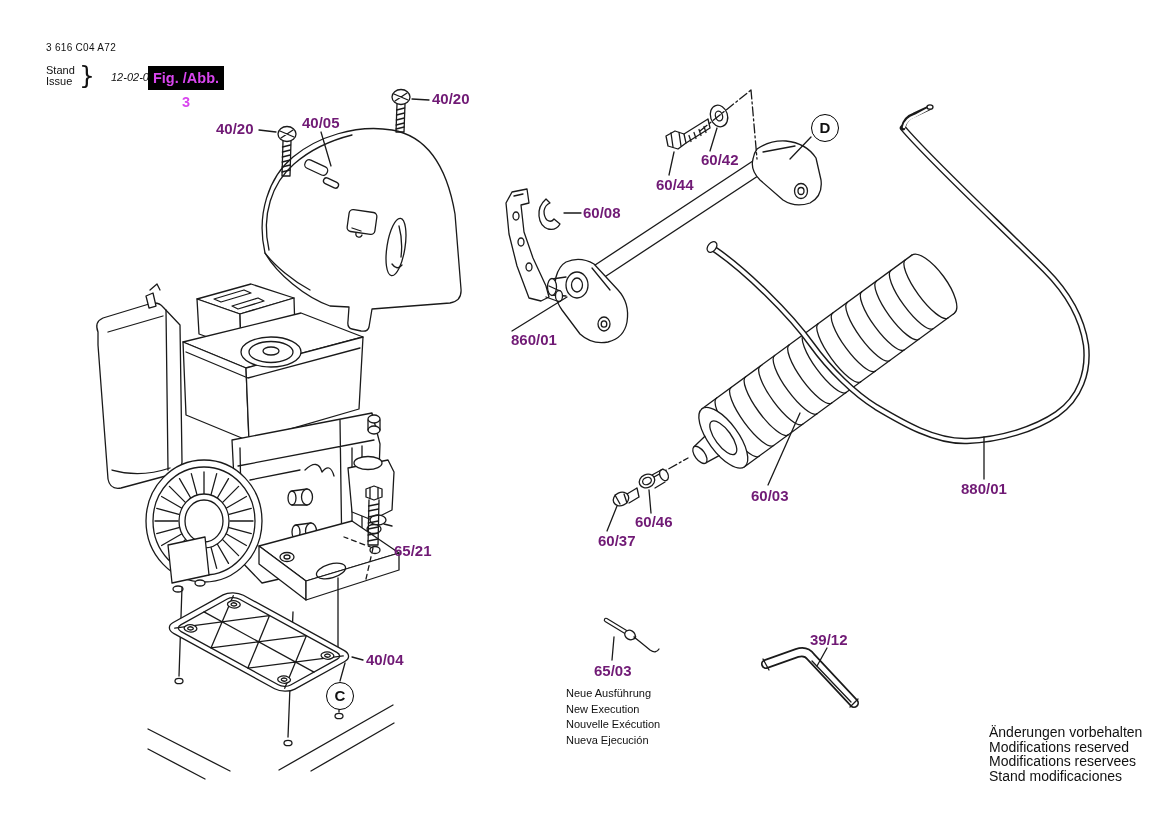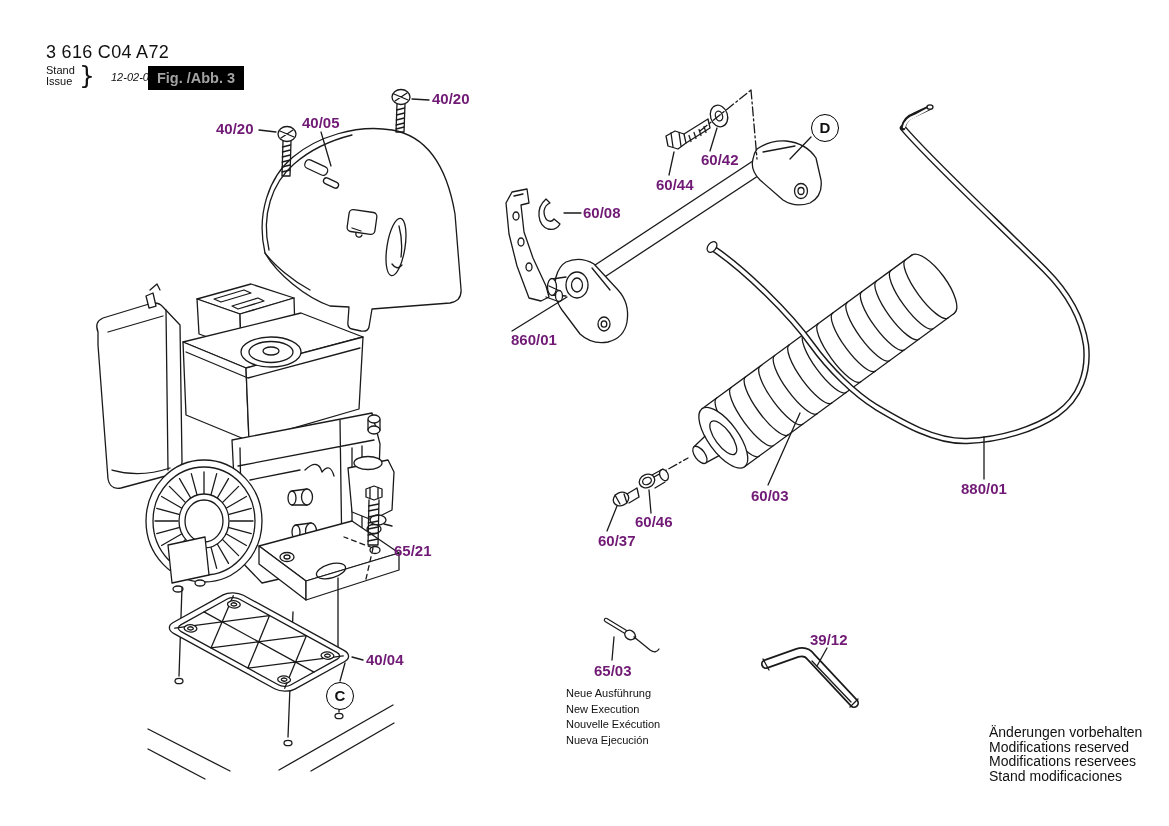--- a/index.html
+++ b/index.html
@@ -2,25 +2,25 @@
 <html><head>
 <meta charset="utf-8">
 <style>
   html,body{margin:0;padding:0;background:#fff;}
   #canvas{position:relative;width:1169px;height:826px;background:#fff;overflow:hidden;
           font-family:"Liberation Sans","DejaVu Sans",sans-serif;color:#111;}
   #art{position:absolute;left:0;top:0;}
   .callout{position:absolute;font-weight:bold;font-size:15px;white-space:nowrap;color:#701a75;}
   .refcircle{position:absolute;width:26px;height:26px;border:1.7px solid #000;border-radius:50%;
              background:#fff;text-align:center;line-height:25px;font-weight:bold;font-size:15px;}
-  .hdr-pn{position:absolute;left:46px;top:42px;font-size:18px;letter-spacing:.3px;}
+  .hdr-pn{position:absolute;left:46px;top:42px;font-size:10px;letter-spacing:.3px;}
   .hdr-stand{position:absolute;left:46px;top:65px;font-size:11px;line-height:10.5px;}
   .hdr-brace{position:absolute;left:79px;top:61px;font-size:25px;font-weight:400;font-family:"DejaVu Sans",sans-serif;}
   .hdr-date{position:absolute;left:111px;top:71px;font-size:11px;font-style:italic;}
-  .figbox{position:absolute;left:148px;top:66px;width:96px;height:24px;background:#000;color:#a3a3a3;
+  .figbox{position:absolute;left:148px;top:66px;width:76px;height:24px;background:#000;color:#d946ef;
           font-weight:bold;font-size:14.5px;text-align:center;line-height:24px;}
   .noteblock{position:absolute;left:566px;top:686px;font-weight:normal;font-size:11px;line-height:15.5px;}
   .modsblock{position:absolute;left:989px;top:725px;font-size:14px;line-height:14.6px;}
 </style>
 </head>
 <body>
 
 <div id="canvas">
 
 <svg id="art" width="1169" height="826" viewBox="0 0 1169 826" fill="none" stroke="#1a1a1a" stroke-width="1.3" stroke-linecap="round" stroke-linejoin="round">

